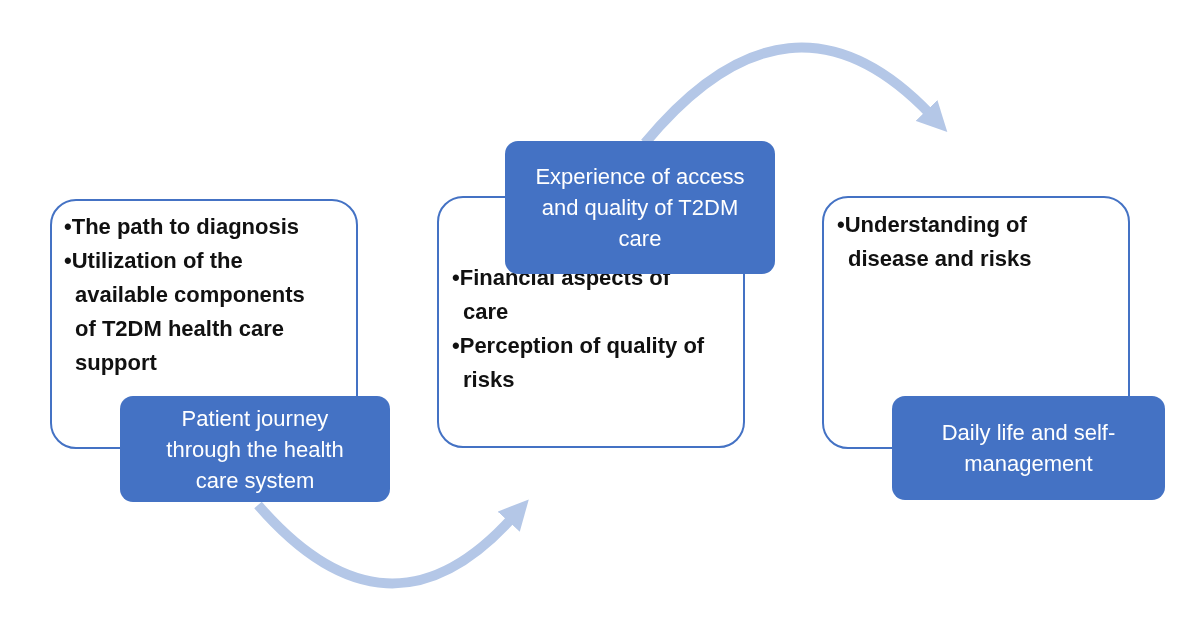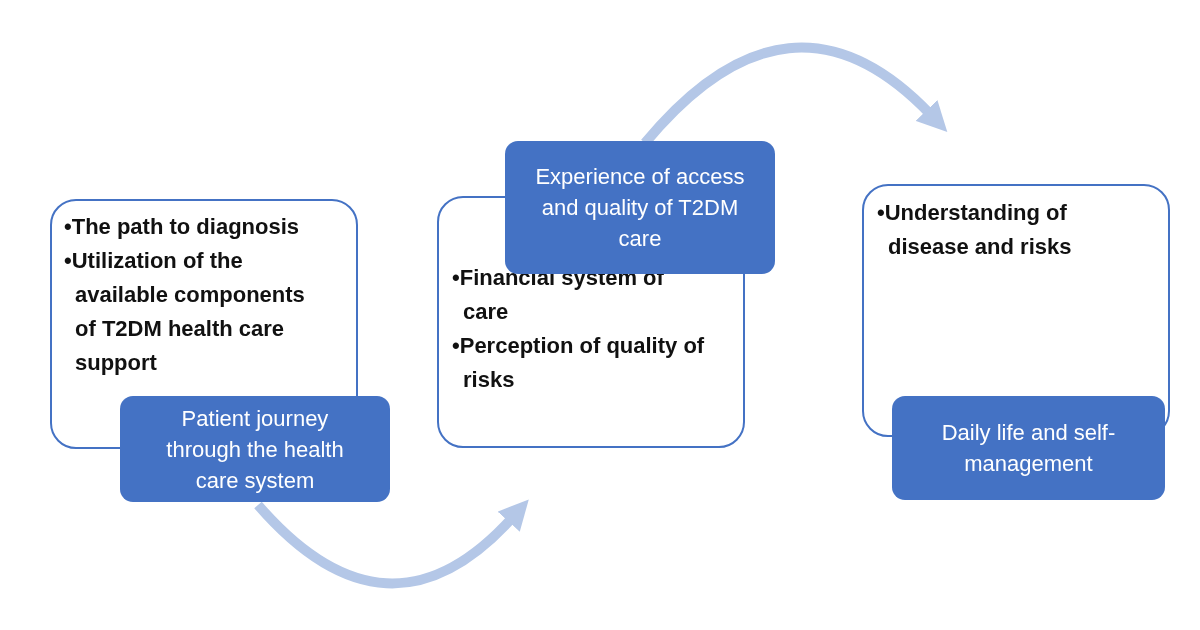--- a/index.html
+++ b/index.html
@@ -56,21 +56,21 @@
   ul.bullets li::before{content:"\2022";}
   
   .panel-left .outline{left:50px;top:199px;width:308px;height:250px;}
   .panel-left ul.bullets{margin:9px 0 0 12px;width:252px;}
   .panel-left .label{left:120px;top:396px;width:270px;height:106px;padding:1px 26px;}
   
   .panel-mid .outline{left:437px;top:196px;width:308px;height:252px;}
   .panel-mid ul.bullets{margin:63px 0 0 13px;width:262px;}
   .panel-mid .label{left:505px;top:141px;width:270px;height:133px;padding:0 25px;}
   
-  .panel-right .outline{left:822px;top:184px;width:308px;height:253px;margin-left:40px;}
+  .panel-right .outline{left:822px;top:196px;width:308px;height:253px;}
   .panel-right ul.bullets{margin:10px 0 0 13px;width:235px;}
   .panel-right .label{left:892px;top:396px;width:273px;height:104px;padding:0 16px;}
 </style>
 </head>
 <body>
 
 <div class="canvas">
 
   <svg class="connectors" width="1200" height="630" viewBox="0 0 1200 630" aria-hidden="true">
     <defs>
@@ -88,21 +88,21 @@
           <li><span>The path to diagnosis</span></li>
           <li><span>Utilization of the available components of T2DM health care support</span></li>
         </ul>
     </div>
     <div class="label">Patient journey through the health care system</div>
   </section>
 
   <section class="panel panel-mid">
     <div class="outline">
       <ul class="bullets">
-          <li><span>Financial system of care</span></li>
+          <li><span>Financial aspects of care</span></li>
           <li><span>Perception of quality of risks</span></li>
         </ul>
     </div>
     <div class="label">Experience of access and quality of T2DM care</div>
   </section>
 
   <section class="panel panel-right">
     <div class="outline">
       <ul class="bullets">
           <li><span>Understanding of disease and risks</span></li>

